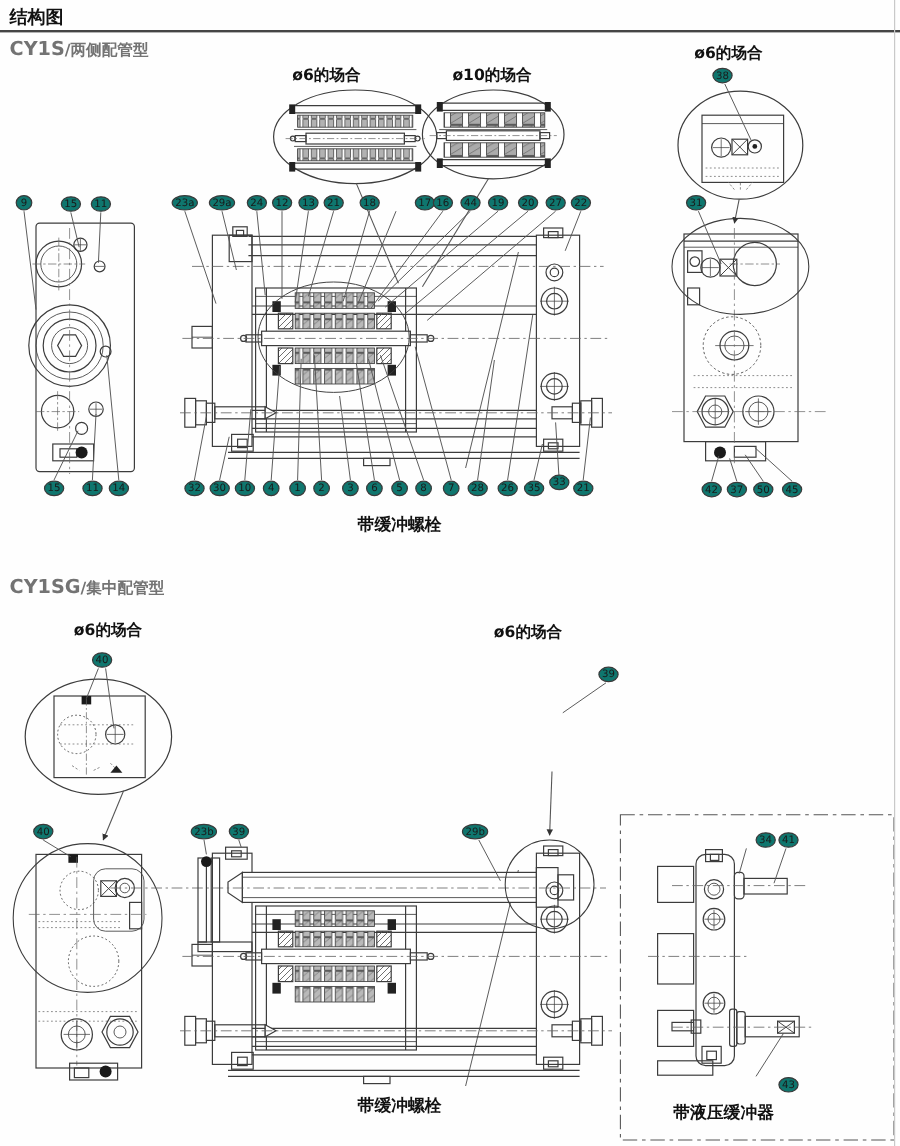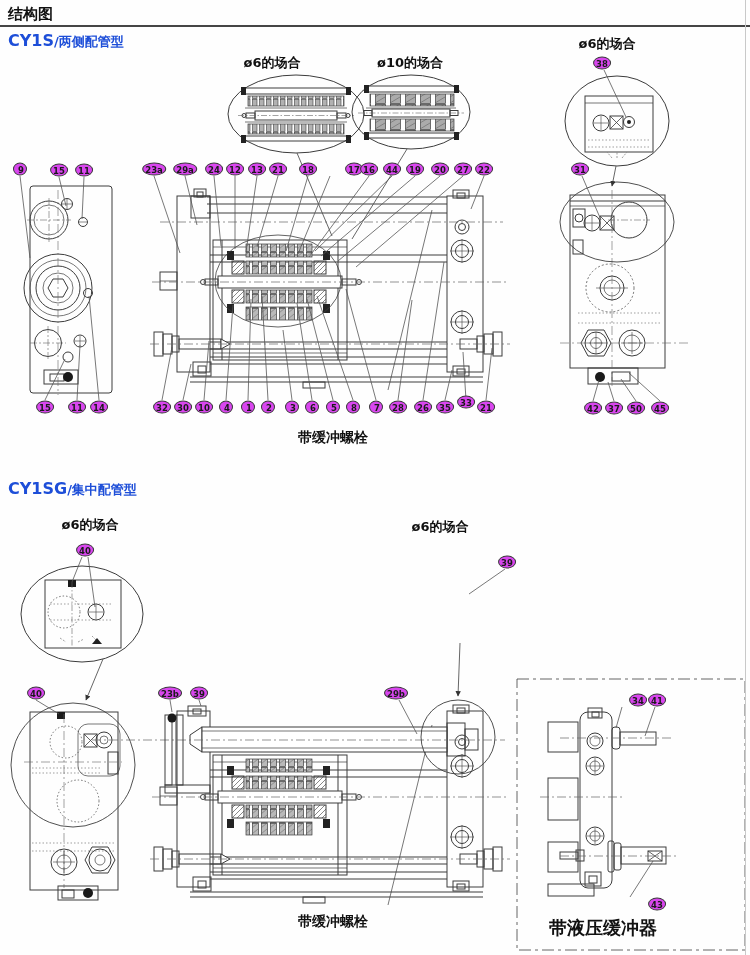--- a/index.html
+++ b/index.html
@@ -2,30 +2,30 @@
 <html><head>
 <meta charset="utf-8">
 <style>
   html,body{margin:0;padding:0;background:#fff;}
   .page{position:relative;width:750px;height:955px;background:#fefefe;overflow:hidden;
         font-family:"DejaVu Sans",sans-serif;}
   .art{position:absolute;left:0;top:0;}
   .doc-title{position:absolute;left:8px;top:5px;font-size:15px;font-weight:700;color:#111;}
   .title-rule{position:absolute;left:0;top:25px;width:750px;height:2px;background:#454545;}
   .page-edge{position:absolute;left:745px;top:0;width:1px;height:955px;background:#c9c9c9;}
-  .sec-head{position:absolute;color:#1d4ed8;font-weight:700;white-space:nowrap;}
+  .sec-head{position:absolute;color:#737373;font-weight:700;white-space:nowrap;}
   .sec-head .model{font-size:16px;}
   .sec-head .suffix{font-size:13px;}
   #sec-cy1s{left:8px;top:31px;}
   #sec-cy1sg{left:8px;top:479px;}
   .flabel{position:absolute;transform:translate(-50%,-50%);font-weight:700;color:#111;
           white-space:nowrap;}
   .callout{position:absolute;transform:translate(-50%,-50%);border:1px solid #3a3a3a;
-           border-radius:50%;background:#d946ef;font-size:8.5px;font-weight:700;color:#1a1a1a;
-           min-width:14px;height:13px;line-height:12px;text-align:right;padding:0 2px;
+           border-radius:50%;background:#0f766e;font-size:8.5px;font-weight:400;color:#1a1a1a;
+           min-width:14px;height:13px;line-height:12px;text-align:center;padding:0 2px;
            box-sizing:border-box;}
 </style>
 </head>
 <body>
 
 <div class="page">
 
 <svg class="art" width="750" height="955" viewBox="0 0 750 955" xmlns="http://www.w3.org/2000/svg" xmlns:xlink="http://www.w3.org/1999/xlink">
   <defs>
     <pattern id="mag" patternUnits="userSpaceOnUse" width="9" height="14">
@@ -386,21 +386,21 @@
 </div>
 
 <div id="annot-layer" style="position:absolute;left:0;top:0;width:750px;height:955px;">
       <div class="flabel" style="left: 272px; top: 63px; font-size: 13px;">ø6的场合</div>
       <div class="flabel" style="left: 410px; top: 63px; font-size: 13px;">ø10的场合</div>
       <div class="flabel" style="left: 607px; top: 44px; font-size: 13px;">ø6的场合</div>
       <div class="flabel" style="left: 333px; top: 438px; font-size: 14px;">带缓冲螺栓</div>
       <div class="flabel" style="left: 90px; top: 525px; font-size: 13px;">ø6的场合</div>
       <div class="flabel" style="left: 440px; top: 527px; font-size: 13px;">ø6的场合</div>
       <div class="flabel" style="left: 333px; top: 922px; font-size: 14px;">带缓冲螺栓</div>
-      <div class="flabel" style="left: 603px; top: 928px; font-size: 18px;">带液压缓冲器</div>
+      <div class="flabel" style="left: 603px; top: 928px; font-size: 14px;">带液压缓冲器</div>
       <div class="callout" style="left: 20px; top: 169px;">9</div>
       <div class="callout" style="left: 59px; top: 170px;">15</div>
       <div class="callout" style="left: 84px; top: 170px;">11</div>
       <div class="callout" style="left: 154px; top: 169px;">23a</div>
       <div class="callout" style="left: 185px; top: 169px;">29a</div>
       <div class="callout" style="left: 214px; top: 169px;">24</div>
       <div class="callout" style="left: 235px; top: 169px;">12</div>
       <div class="callout" style="left: 257px; top: 169px;">13</div>
       <div class="callout" style="left: 278px; top: 169px;">21</div>
       <div class="callout" style="left: 308px; top: 169px;">18</div>

